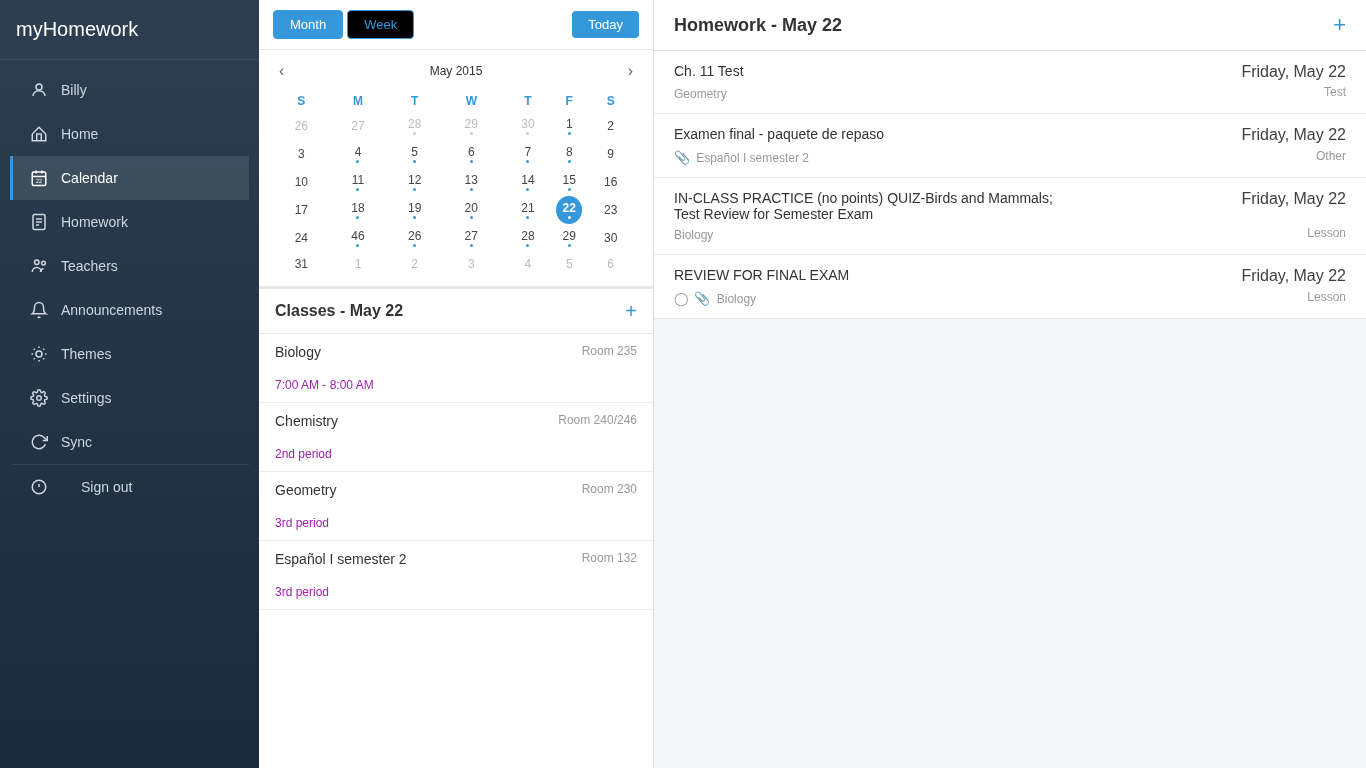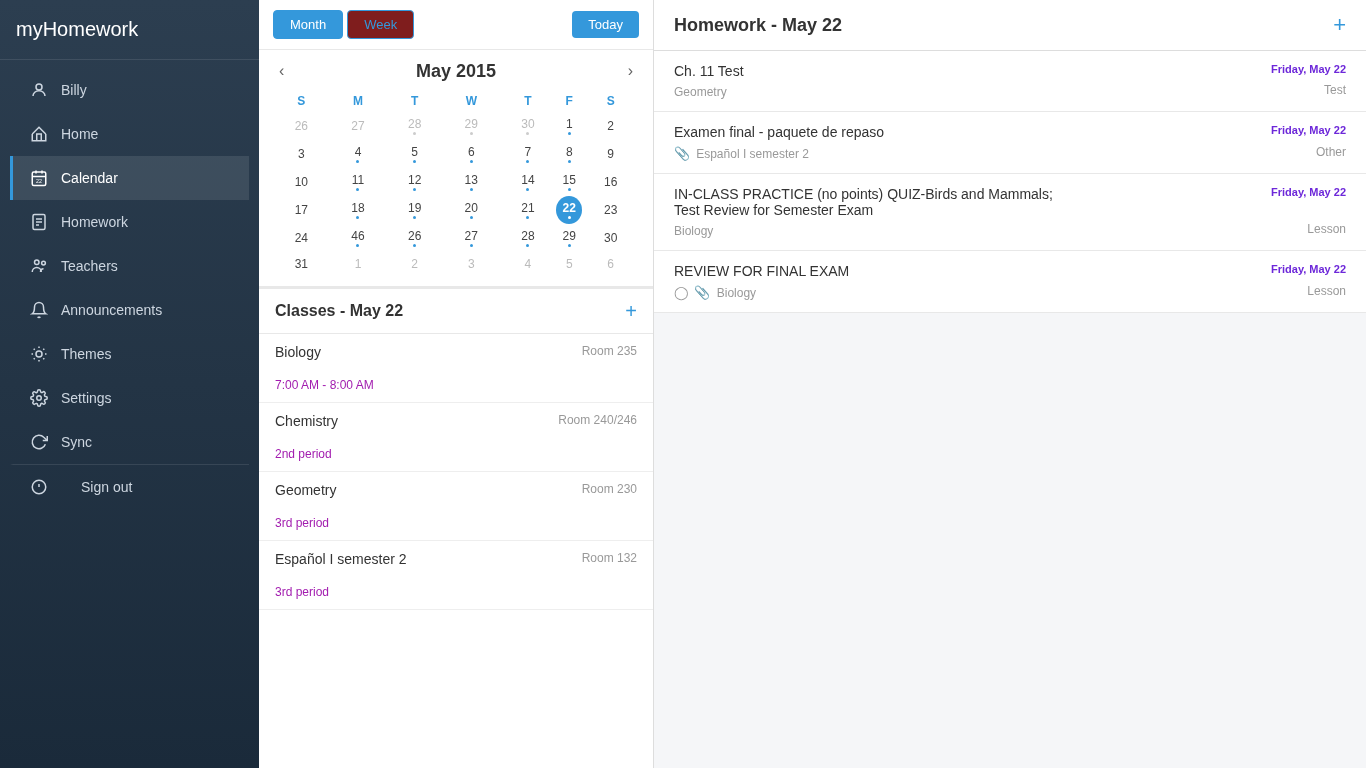--- a/index.html
+++ b/index.html
@@ -46,32 +46,32 @@
     }
 
     
     .cal-header {
       display: flex; align-items: center; justify-content: space-between;
       padding: 10px 14px; border-bottom: 1px solid #e8e8e8;
     }
     .view-btns { display: flex; gap: 4px; }
     .view-btn {
       padding: 6px 16px; border-radius: 4px; border: 1px solid #3498db;
-      font-size: 13px; cursor: pointer; background: #7f1d1d; color: #3498db;
+      font-size: 13px; cursor: pointer; background: #000000; color: #3498db;
     }
     .view-btn.active { background: #3498db; color: #fff; }
     .today-btn {
       padding: 6px 16px; border-radius: 4px; background: #3498db; color: #fff;
       border: none; font-size: 13px; cursor: pointer;
     }
 
     
     .mini-cal { padding: 10px 14px; }
     .mini-cal-nav { display: flex; align-items: center; justify-content: space-between; margin-bottom: 8px; }
-    .mini-cal-title { font-size: 18px; font-weight: 700; color: #333; text-align: center; flex:1; }
+    .mini-cal-title { font-size: 12px; font-weight: 400; color: #333; text-align: center; flex:1; }
     .cal-nav-btn { background: none; border: none; color: #666; cursor: pointer; font-size: 16px; padding: 2px 6px; }
     .cal-grid { width: 100%; border-collapse: collapse; }
     .cal-grid th { text-align: center; font-size: 12px; color: #3498db; padding: 4px 2px; font-weight: 600; }
     .cal-grid td {
       text-align: center; font-size: 12px; padding: 5px 2px; cursor: pointer;
       color: #444; position: relative;
     }
     .cal-grid td.other-month { color: #bbb; }
     .cal-grid td.selected {
       background: #3498db; color: #fff; border-radius: 50%;
@@ -112,21 +112,21 @@
     }
     .hw-title { font-size: 18px; font-weight: 600; color: #333; }
     .hw-add-btn { background: none; border: none; color: #3498db; font-size: 22px; cursor: pointer; }
 
     .hw-list { padding: 0; }
     .hw-item {
       background: #fff; border-bottom: 1px solid #e8e8e8; padding: 12px 20px;
     }
     .hw-item-top { display: flex; justify-content: space-between; align-items: flex-start; }
     .hw-item-title { font-size: 14px; color: #333; font-weight: 500; flex: 1; padding-right: 12px; }
-    .hw-item-date { font-size: 11px; color: #6d28d9; white-space: nowrap; font-weight: 700; }
+    .hw-item-date { font-size: 16px; color: #404040; white-space: nowrap; font-weight: 400; }
     .hw-item-meta { display: flex; align-items: center; gap: 6px; margin-top: 4px; }
     .hw-item-subject { font-size: 12px; color: #999; }
     .hw-item-type { font-size: 12px; color: #999; text-align: right; }
     .hw-item-bottom { display: flex; justify-content: space-between; align-items: center; margin-top: 2px; }
     .meta-icon { font-size: 13px; color: #999; }
 
     
     svg { display: block; }
   </style>
 </head>

